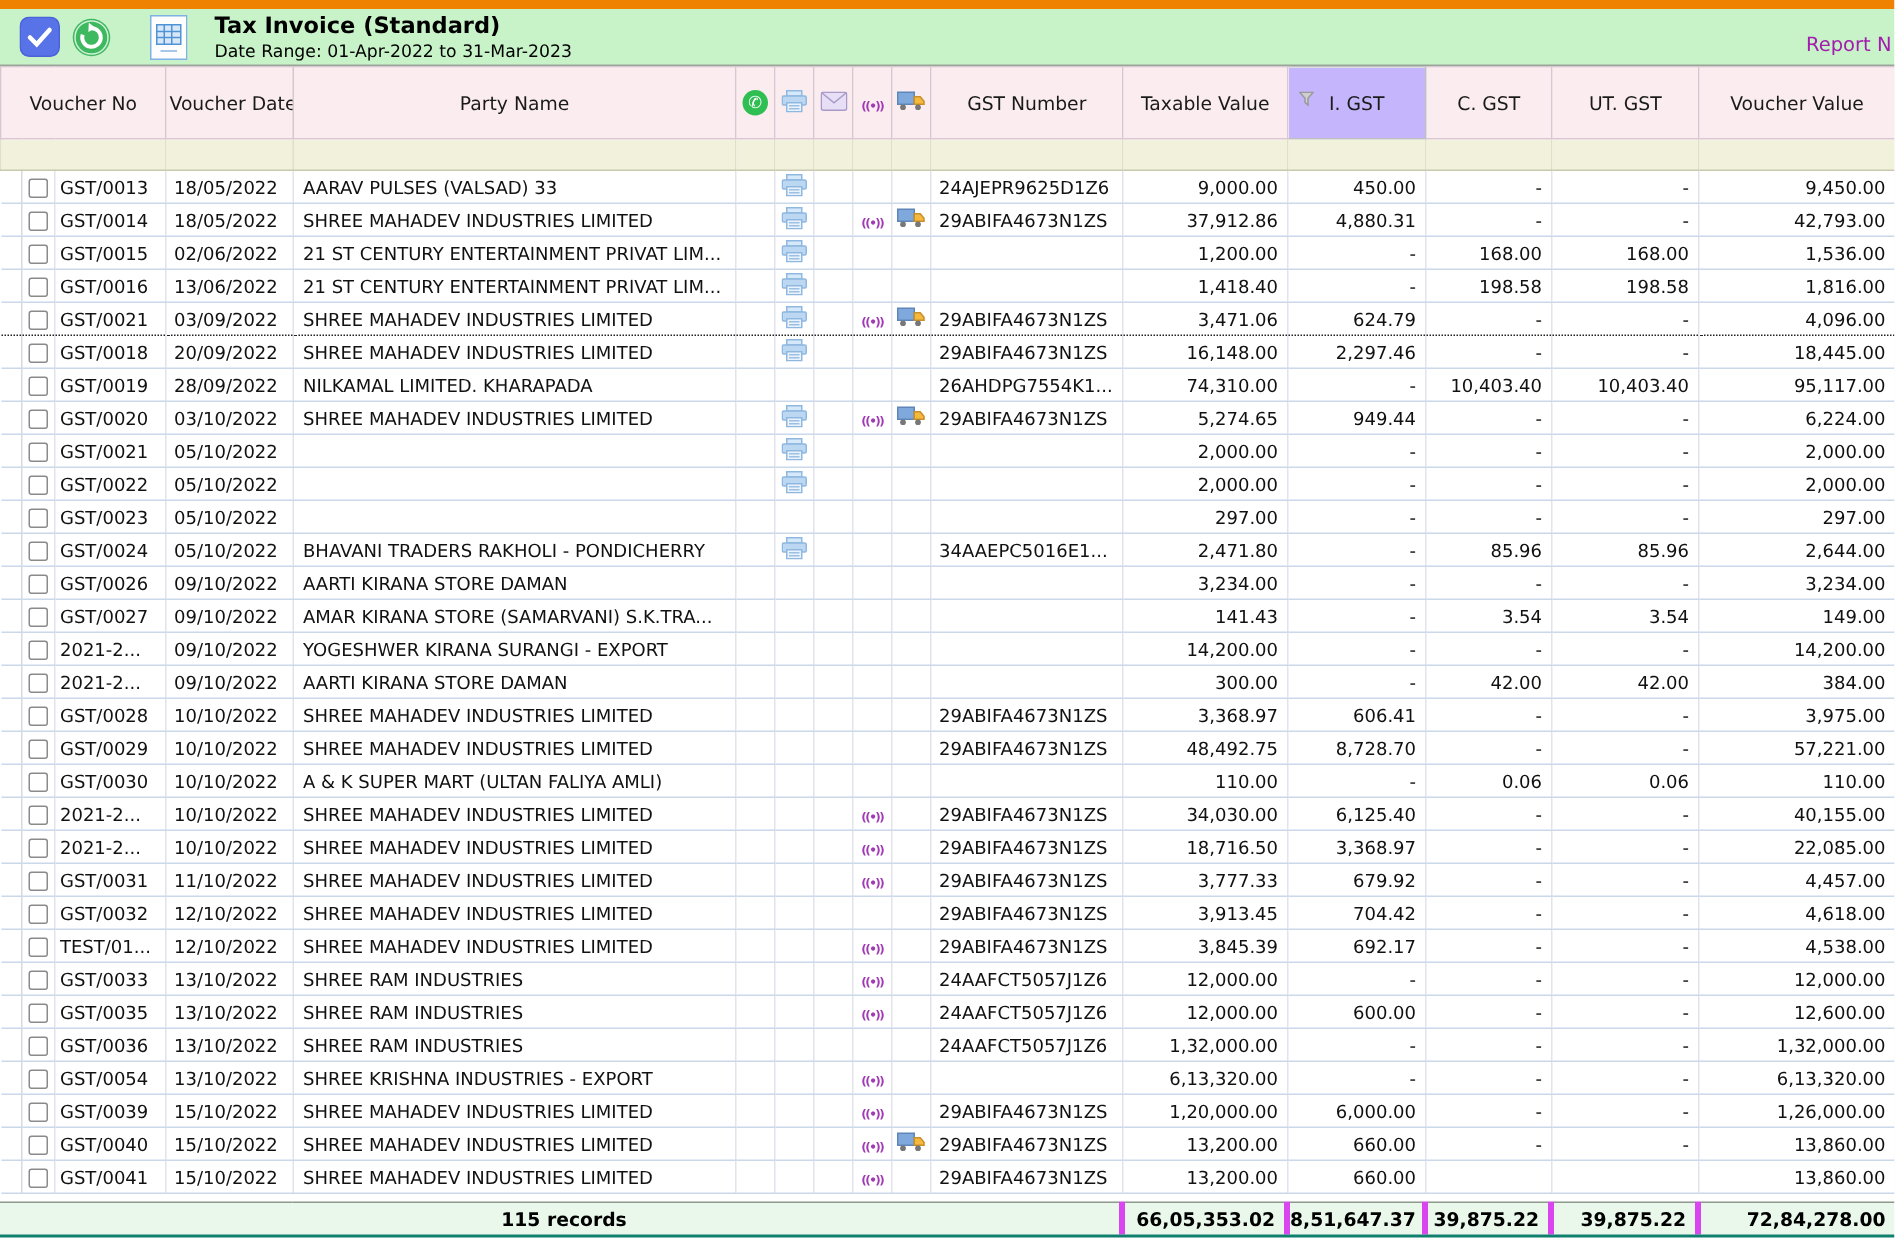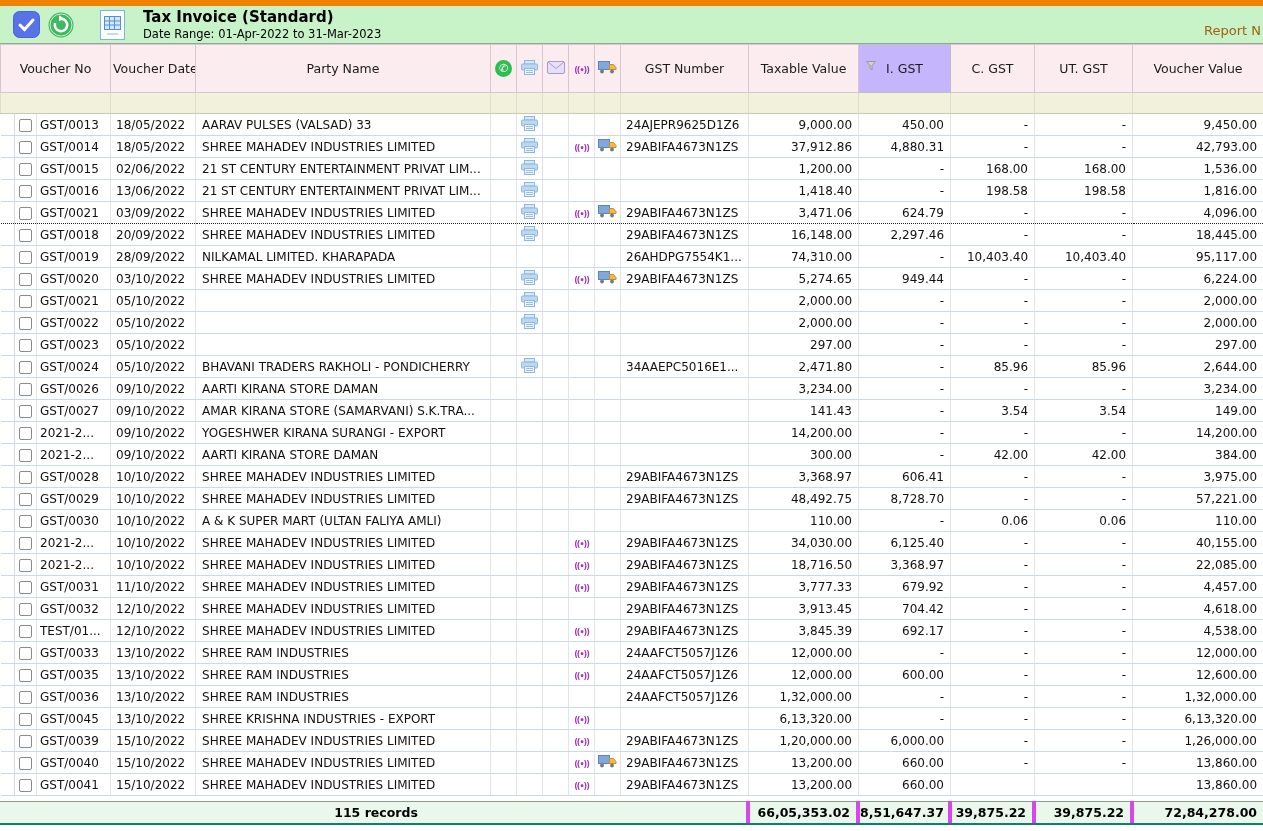--- a/index.html
+++ b/index.html
@@ -16,21 +16,21 @@
     height:38px;background:#C8F2C8;display:flex;align-items:center;
     position:relative;border-bottom:1px solid #9aa59a;
   }
   .toolbar{display:flex;align-items:center;gap:8px;padding-left:13px}
   .tb-icon{display:inline-flex;align-items:center;justify-content:center;cursor:pointer}
   .report-icon-wrap{margin-left:18px}
   .title-block{margin-left:18px;line-height:1.25}
   .page-title{font-size:15px;font-weight:bold;color:#000}
   .subtitle{font-size:11.5px;color:#000}
   .subtitle b{font-weight:normal}
-  .report-label{position:absolute;right:2px;top:17px;font-size:13px;color:#a16207;white-space:nowrap}
+  .report-label{position:absolute;right:2px;top:17px;font-size:13px;color:#a21caf;white-space:nowrap}
 
   
   .grid-wrap{height:757px;overflow:hidden}
   table.grid{border-collapse:collapse;table-layout:fixed;width:1263px}
   .grid th{
     height:48px;background:#FBEDEF;font-weight:normal;font-size:12.5px;color:#1a1a1a;
     border:1px solid #D9C6D0;text-align:center;padding:0 2px;overflow:hidden;white-space:nowrap;
   }
   .grid th.igst-hdr{background:#c4b5fd;border-color:#BFBFBF;position:relative}
   .funnel{position:absolute;left:7px;top:14px}
@@ -749,21 +749,21 @@
           <td class="gst">24AAFCT5057J1Z6</td>
           <td class="num">1,32,000.00</td>
           <td class="num">-</td>
           <td class="num">-</td>
           <td class="num">-</td>
           <td class="num">1,32,000.00</td>
         </tr>
         <tr class="">
           <td class="ind"></td>
           <td class="cb-cell"><span class="cb"></span></td>
-          <td class="vno">GST/0045</td>
+          <td class="vno">GST/0054</td>
           <td class="vdate">13/10/2022</td>
           <td class="party">SHREE KRISHNA INDUSTRIES - EXPORT</td>
           <td class="icn"></td>
           <td class="icn"></td>
           <td class="icn"></td>
           <td class="icn"><span class="sig">((•))</span></td>
           <td class="icn"></td>
           <td class="gst"></td>
           <td class="num">6,13,320.00</td>
           <td class="num">-</td>

